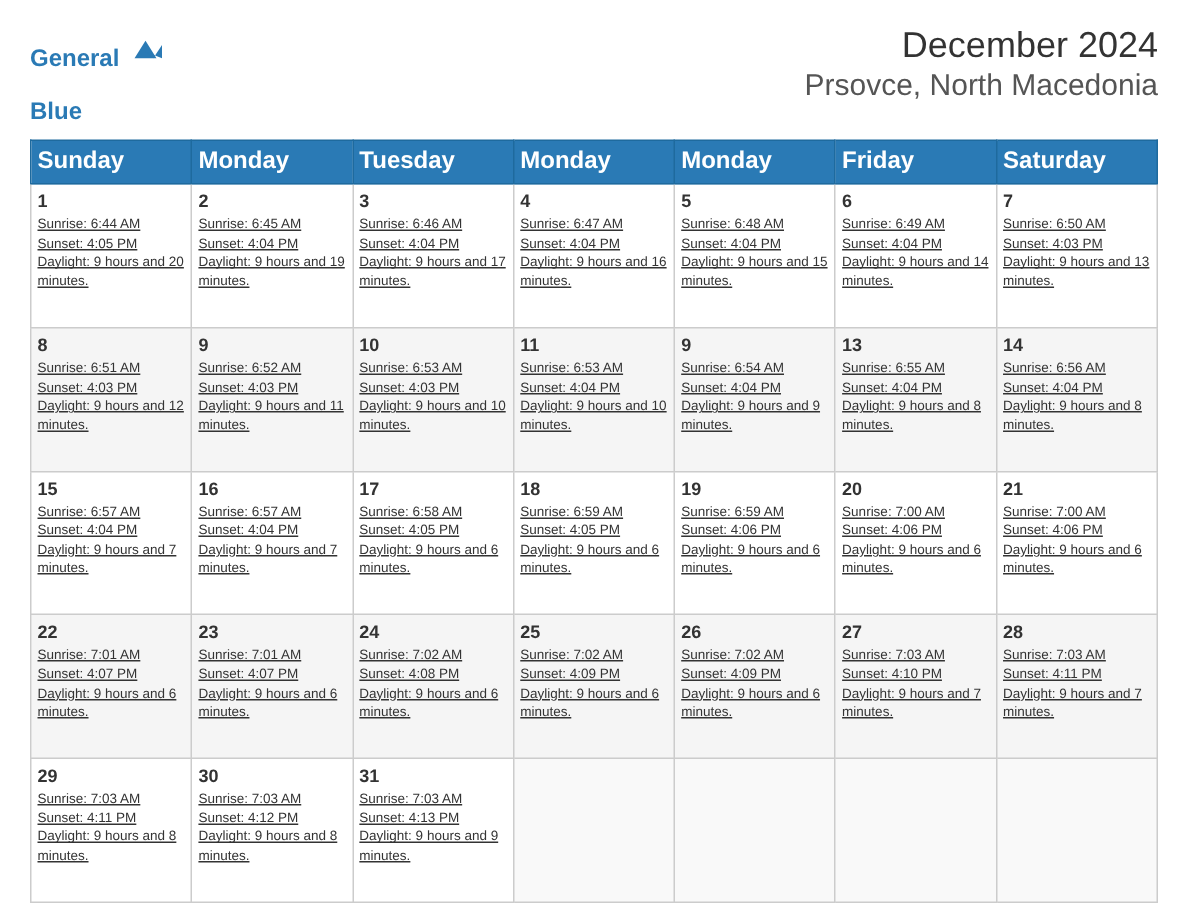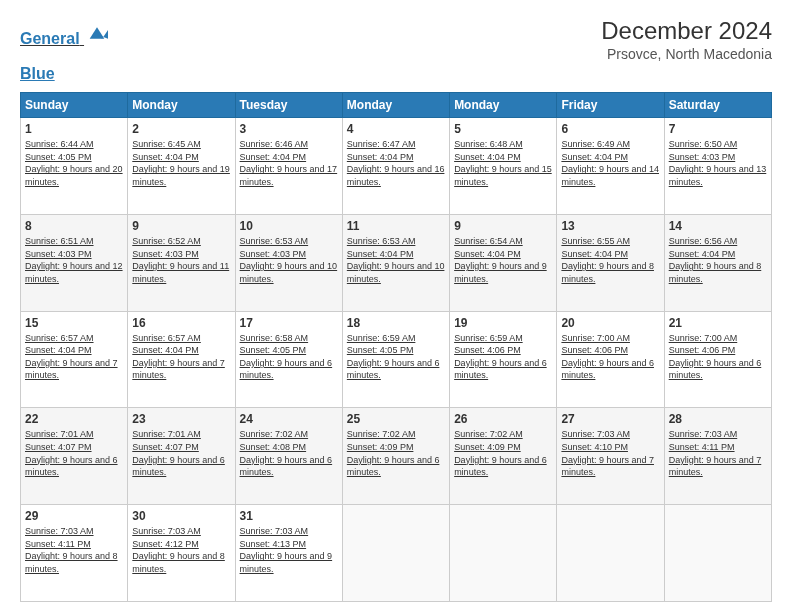--- a/index.html
+++ b/index.html
@@ -26,55 +26,54 @@
     .logo {
       display: flex;
       align-items: center;
       margin-top: 4px;
     }
     .logo-text {
       font-size: 16px;
       font-weight: bold;
       color: #333;
       line-height: 1.1;
-      text-decoration: underline;
     }
     .logo-text span {
       color: #2a7ab5;
     }
     .logo-icon {
       width: 22px;
       height: 22px;
       margin-left: 2px;
     }
     .title-block {
       text-align: right;
     }
     .main-title {
       font-size: 24px;
       font-weight: normal;
       color: #333;
       line-height: 1.1;
     }
     .subtitle {
-      font-size: 14px;
+      font-size: 20px;
       color: #555;
       margin-top: 2px;
     }
     .calendar {
       flex: 1;
       border: 1px solid #ccc;
       border-collapse: collapse;
       width: 100%;
       table-layout: fixed;
     }
     .calendar th {
       background: #2a7ab5;
       color: #fff;
-      font-size: 12px;
+      font-size: 16px;
       font-weight: bold;
       padding: 5px 4px;
       text-align: left;
       border: 1px solid #1e6a9e;
     }
     .calendar td {
       vertical-align: top;
       border: 1px solid #ccc;
       padding: 4px 4px 4px 4px;
       font-size: 9.5px;

